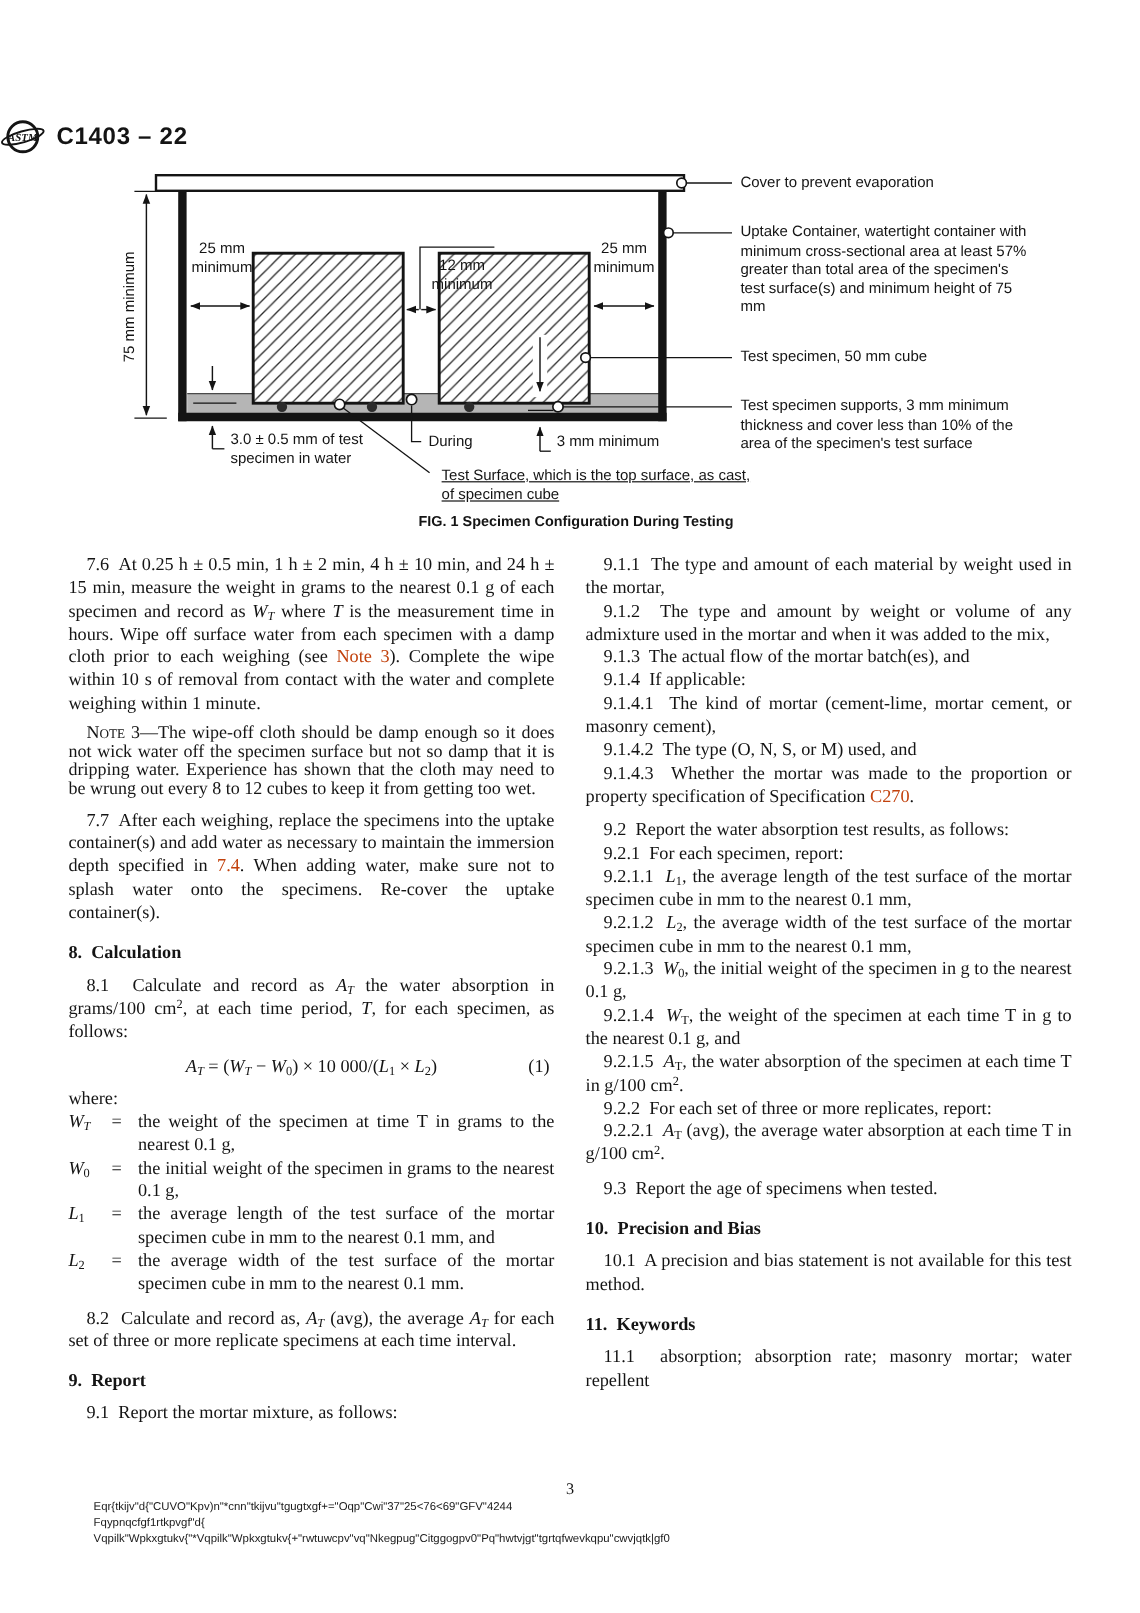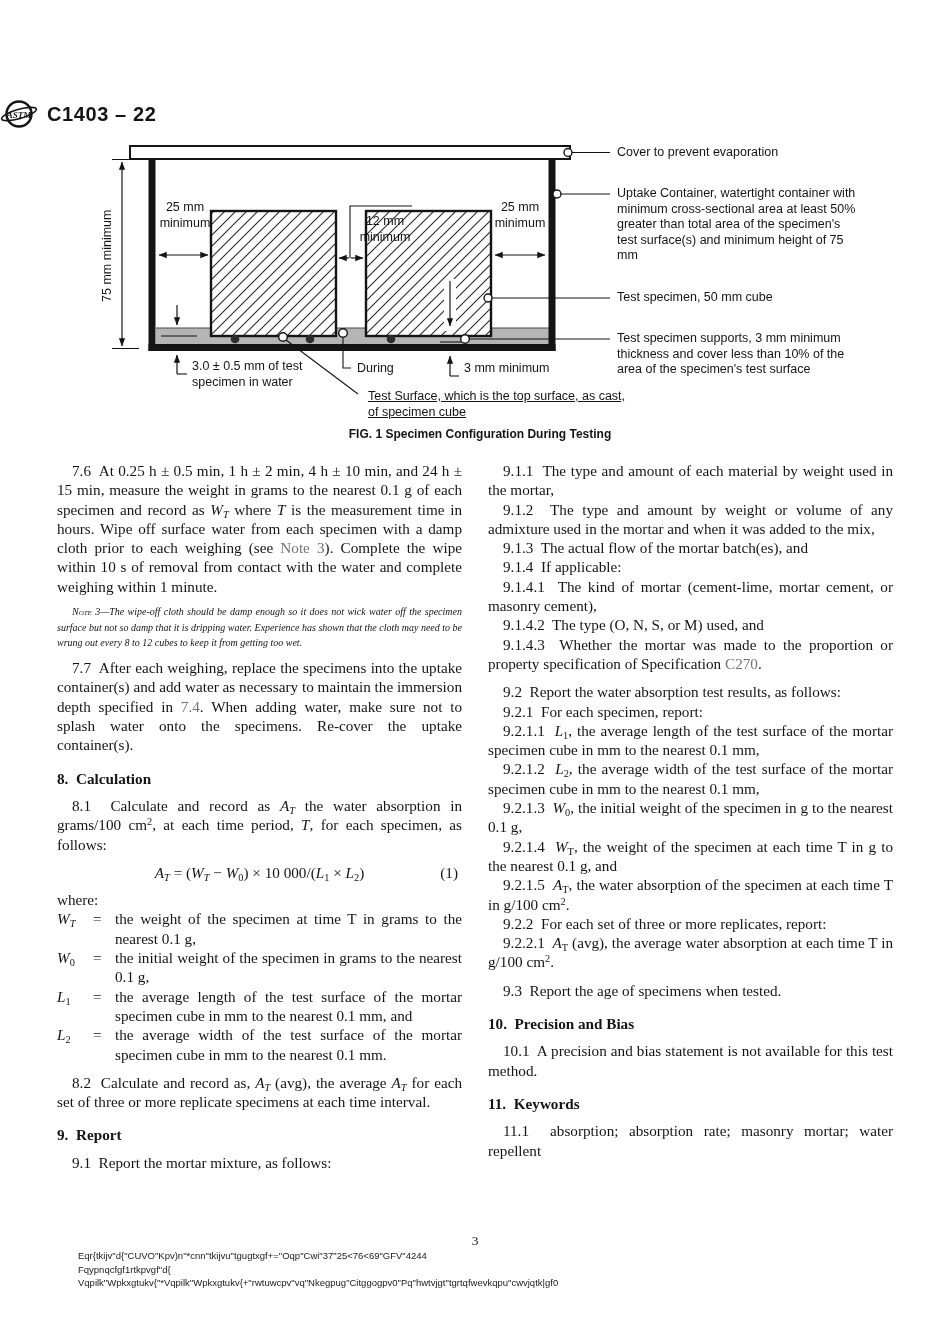--- a/index.html
+++ b/index.html
@@ -20,26 +20,26 @@
 
   
   .columns{position:absolute;top:461px;left:57px;width:836px;display:flex;gap:26px;}
   .col{width:405px;font-size:15.2px;line-height:19.3px;text-align:justify;}
   .col p{margin:0;text-indent:15px;}
   .col p.noind{text-indent:0;}
   .h{font-weight:bold;text-indent:0 !important;}
   .mt-sm{margin-top:9px !important;}
   .mt-md{margin-top:14px !important;}
   .mb-sm{margin-bottom:8px !important;}
-  .note{font-size:10px;line-height:15.7px;margin:8px 0 7px 0 !important;font-style:italic;}
+  .note{font-size:15px;line-height:15.7px;margin:8px 0 7px 0 !important;}
   sub,sup{font-size:68%;line-height:0;}
   sub{vertical-align:-0.25em;}
   sup{vertical-align:0.45em;}
   .i,.isub{font-style:italic;}
-  .red{color:#737373;}
+  .red{color:#c2410c;}
   .sc{font-variant:small-caps;}
   .eqrow{position:relative;text-align:center;margin:9px 0 8px 0;}
   .eqnum{position:absolute;right:4px;top:0;}
   .defs{display:grid;grid-template-columns:36px 22px 347px;margin:0 0 1px 0;}
   .defs .ddef{text-align:justify;}
 
   
   .pagenum{position:absolute;top:1233px;left:57px;width:836px;text-align:center;font-size:13.5px;}
   .footer{position:absolute;top:1249px;left:78px;font-family:"Liberation Sans",sans-serif;font-size:9.5px;line-height:13.5px;color:#1a1a1a;}
 </style>
@@ -142,21 +142,21 @@
         <path d="M355,233 L355,213" stroke-width="1.2" marker-end="url(#ah)"></path>
         <path d="M355,233 L364,233" stroke-width="1.1"></path>
       </g>
     </svg>
 
     <div class="fig-label rot ctr" style="left:-47px;top:105px;width:120px;">75 mm minimum</div>
     <div class="fig-label ctr" style="left:59px;top:57px;width:62px;">25 mm minimum</div>
     <div class="fig-label ctr" style="left:394px;top:57px;width:62px;">25 mm minimum</div>
     <div class="fig-label ctr" style="left:258px;top:27px;width:64px;margin-top:44px;">12 mm minimum</div>
     <div class="fig-label" style="left:522px;top:2px;width:300px;">Cover to prevent evaporation</div>
-    <div class="fig-label" style="left:522px;top:43px;width:243px;">Uptake Container, watertight container with minimum cross-sectional area at least 50% greater than total area of the specimen's test surface(s) and minimum height of 75 mm</div>
+    <div class="fig-label" style="left:522px;top:43px;width:243px;">Uptake Container, watertight container with minimum cross-sectional area at least 57% greater than total area of the specimen's test surface(s) and minimum height of 75 mm</div>
     <div class="fig-label" style="left:522px;top:147px;width:300px;">Test specimen, 50 mm cube</div>
     <div class="fig-label" style="left:522px;top:188px;width:252px;">Test specimen supports, 3 mm minimum thickness and cover less than 10% of the area of the specimen's test surface</div>
     <div class="fig-label" style="left:97px;top:216px;width:114px;">3.0 ± 0.5 mm of test specimen in water</div>
     <div class="fig-label" style="left:262px;top:218px;width:60px;">During</div>
     <div class="fig-label" style="left:369px;top:218px;width:130px;">3 mm minimum</div>
     <div class="fig-label" style="left:273px;top:246px;width:265px;text-decoration:underline;">Test Surface, which is the top surface, as cast, of specimen cube</div>
     <div class="caption">FIG. 1 Specimen Configuration During Testing</div>
   </div>
 
   <div class="columns">

